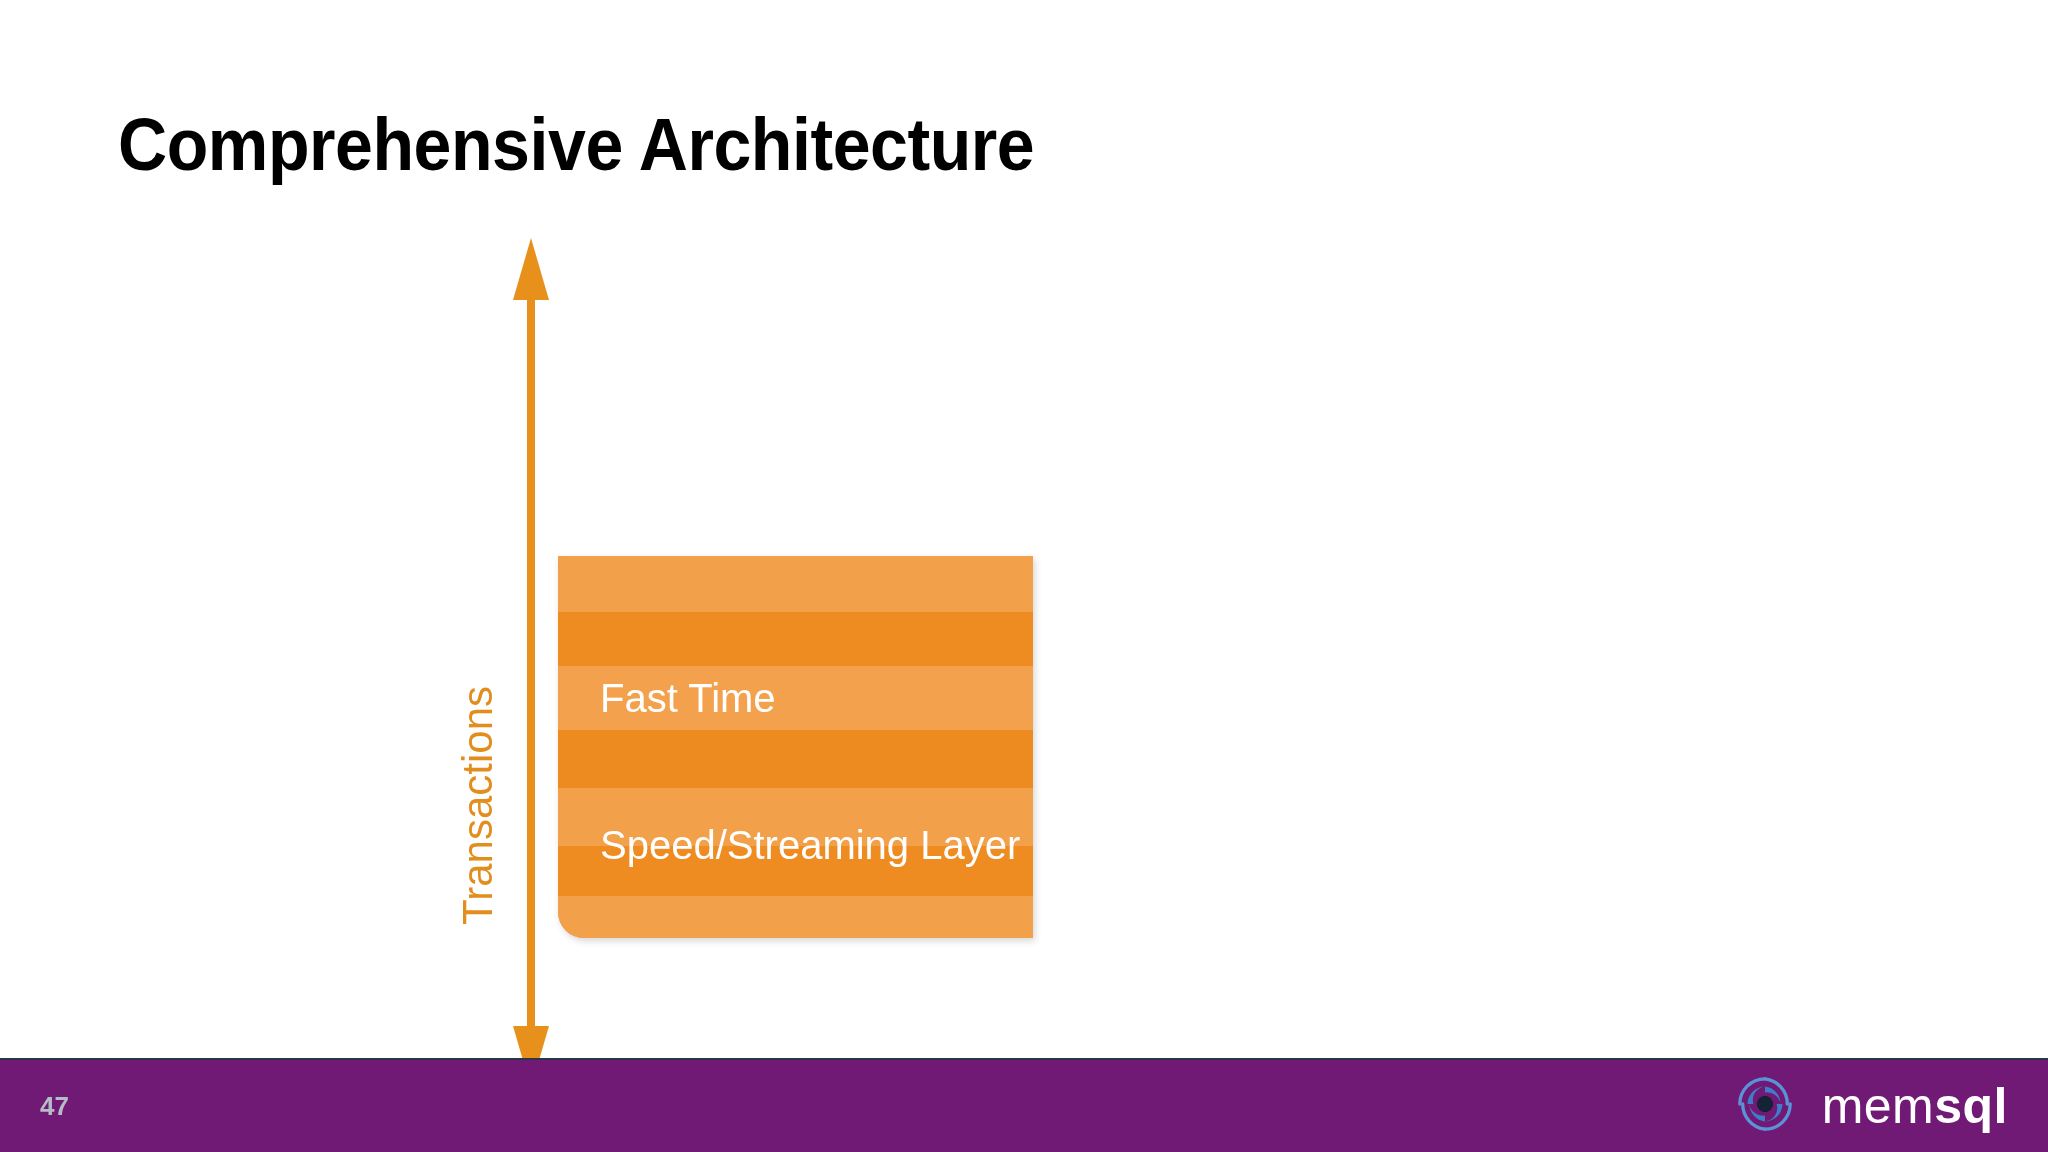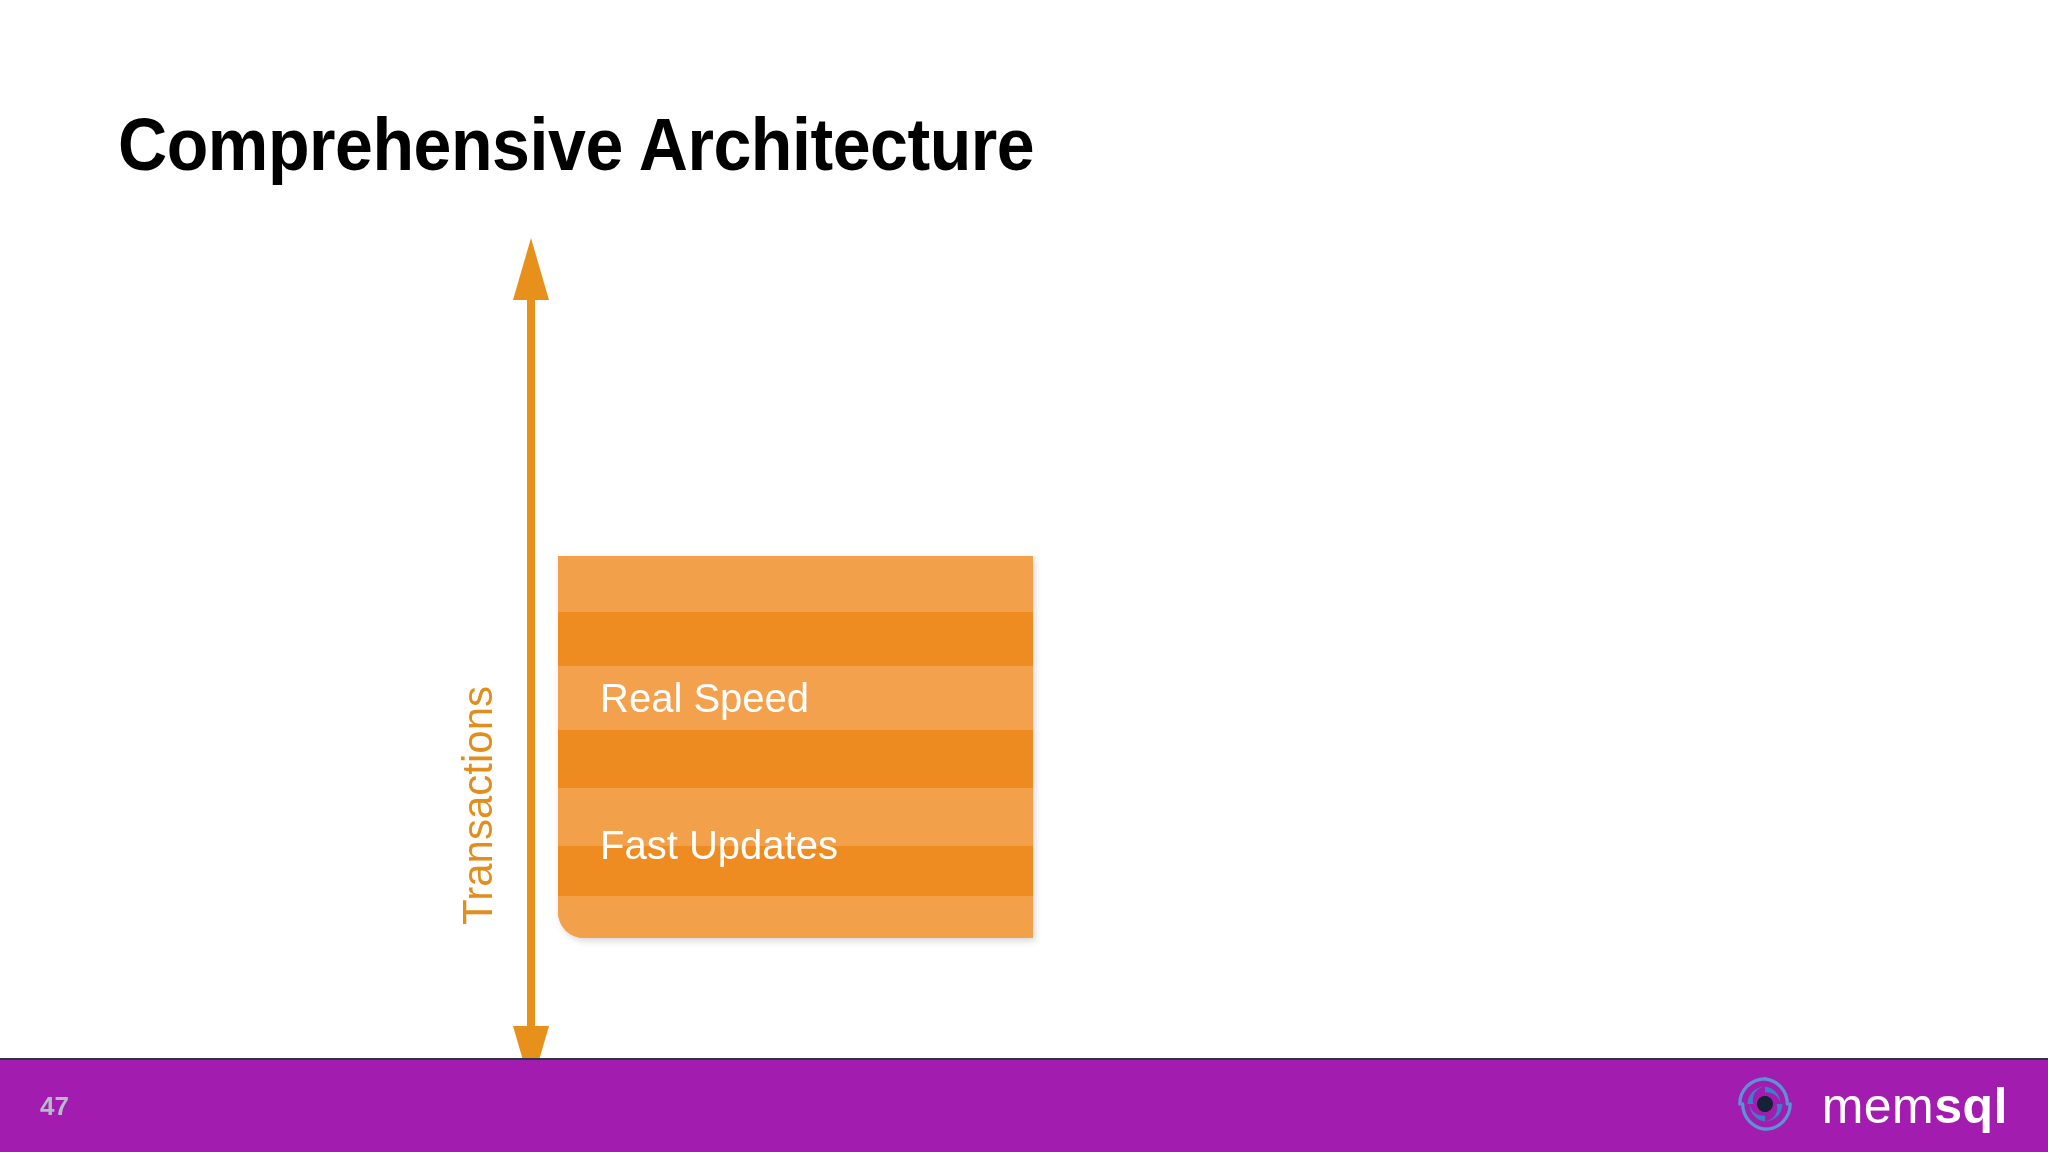--- a/index.html
+++ b/index.html
@@ -103,21 +103,21 @@
   #rowstore-text .line { display: block; }
   #rowstore-text .spacer { display: block; height: 49px; }
 
   
   #footer {
     position: absolute;
     left: 0;
     right: 0;
     bottom: 0;
     height: 92px;
-    background: #a21caf;
+    background: #701a75;
     border-top: 2px solid #2a3644;
     text-decoration: underline;
   }
   #page-number {
     position: absolute;
     left: 40px;
     top: 31px;
     font-size: 26px;
     font-weight: bold;
     color: #B4BCC6;
@@ -163,21 +163,22 @@
               #F2A04A 0px,  #F2A04A 56px,
               #EE8C22 56px, #EE8C22 110px,
               #F3A14C 110px,#F3A14C 174px,
               #ED8A20 174px,#ED8A20 232px,
               #F2A04A 232px,#F2A04A 290px,
               #EE8C22 290px,#EE8C22 340px,
               #F2A04A 340px,#F2A04A 382px);"></div>
   </div>
 
   <div id="rowstore-text">
-    <span class="line">Real Speed</span>
+    <span class="line">Fast Time</span>
+    <span class="line">Speed/Streaming Layer</span>
     <span class="line">Fast Updates</span>
     <span class="spacer"></span>
     
   </div>
 
   <div id="footer">
     <div id="page-number">47</div>
 
     <div id="brand-logo">
       <span>

